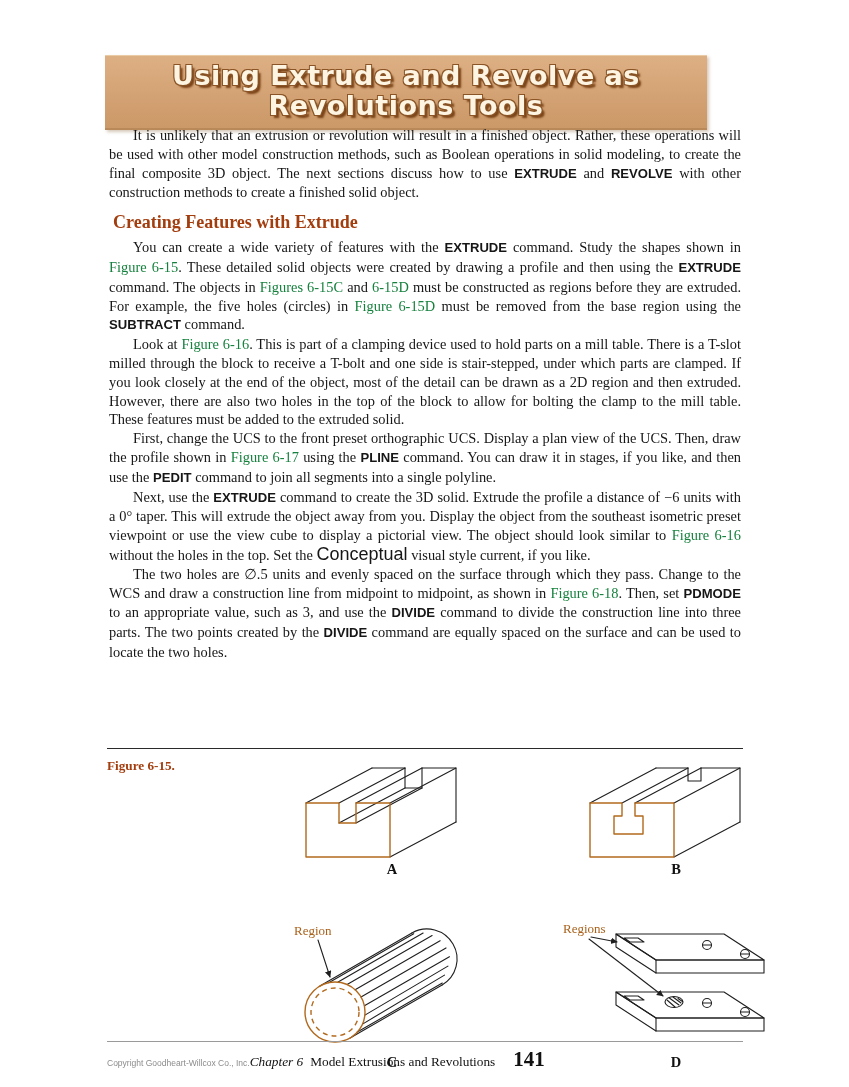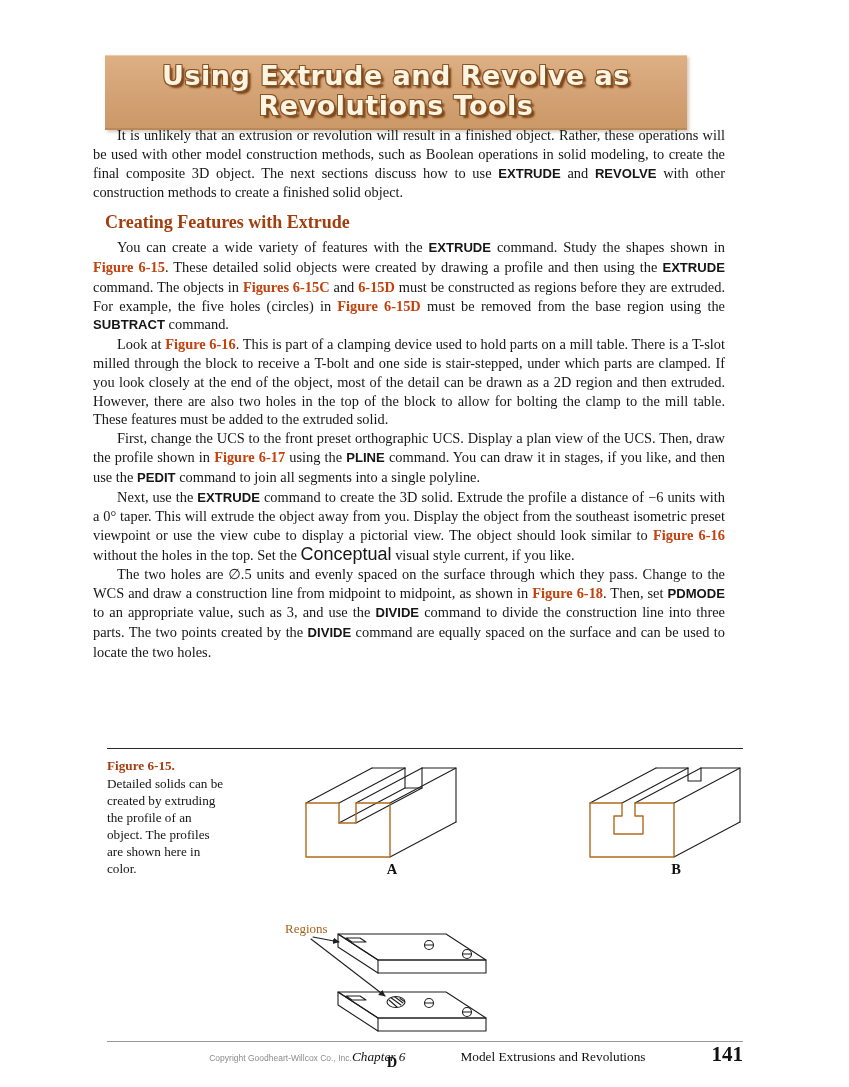--- a/index.html
+++ b/index.html
@@ -8,60 +8,60 @@
     width:849px;height:1087px;background:#ffffff;overflow:hidden;
     font-family:"Liberation Serif",serif;color:#161616;
   }
   .page{position:relative;width:849px;height:1087px;background:#fff;}
 
   
   .banner{
     position:absolute;left:105px;top:55px;width:582px;
     background:linear-gradient(180deg,#ddb084 0%,#d3a274 55%,#cb9866 100%);
     box-shadow:inset 0 1px 0 #e9cba6, inset 0 -2px 0 #b9895a, 2px 2px 3px rgba(140,100,60,.35);
-    text-align:center;padding:6px 0 9px;
+    text-align:center;padding:6px 10px 9px;
   }
   .banner-line{
     font-family:"DejaVu Sans",sans-serif;font-weight:bold;
     font-size:27px;line-height:30px;color:#fdf4e1;letter-spacing:.5px;
     text-shadow:-1px -1px 0 #8a5426,1px -1px 0 #8a5426,-1px 1px 0 #8a5426,1px 1px 0 #8a5426,3px 3px 2px #7a4317;
   }
 
   
-  .content{position:absolute;left:93px;top:126px;width:632px;}
+  .content{position:absolute;left:109px;top:126px;width:632px;}
   p.body{margin:0;text-align:justify;font-size:14.4px;line-height:18.8px;text-indent:24px;}
   .seg-b{font-family:"Liberation Sans",sans-serif;font-weight:bold;font-size:13.1px;}
   .seg-ui{font-family:"Liberation Sans",sans-serif;font-size:18px;}
-  .seg-fig{font-weight:bold;color:#c2410c;}
-  h2.section{margin:9px 12px 5px;font-size:18px;line-height:22px;color:#a33d0e;font-weight:bold;}
+  .seg-fig{font-weight:normal;color:#15803d;}
+  h2.section{margin:9px 4px 5px;font-size:18px;line-height:22px;color:#a33d0e;font-weight:bold;}
 
   
   .figures{
     position:absolute;left:107px;top:748px;width:636px;
     border-top:1.6px solid #2a2a2a;padding-top:8px;
     display:grid;grid-template-columns:132px 218px 262px;
     column-gap:12px;row-gap:4px;gap:44px;
   }
   .caption{grid-row:1 / span 2;width:122px;font-size:13.2px;line-height:17px;color:#141414;}
   .caption .lab{display:block;font-weight:bold;color:#a33d0e;margin-bottom:1px;}
   .figcell{position:relative;text-align:center;}
   .figletter{font-weight:bold;font-size:14.5px;line-height:17px;color:#111;}
   svg.draw{display:block;margin:0 auto;}
   .k{stroke:#1f1f1f;fill:none;stroke-width:1.1;stroke-linejoin:round;stroke-linecap:round;}
   .o{stroke:#b2691c;fill:none;stroke-width:1.4;stroke-linejoin:round;}
   .annot{font-family:"Liberation Serif",serif;font-size:13px;fill:#a9611b;}
 
   
   .footer{
     position:absolute;left:107px;top:1041px;width:636px;
-    border-top:1px solid #9a9a9a;
-    display:flex;justify-content:flex-end;align-items:baseline;
+    border-top:1px solid #9a9a9a;padding-top:5px;
+    display:flex;justify-content:flex-start;align-items:baseline;
   }
   .copyright{font-family:"Liberation Sans",sans-serif;font-size:8.5px;color:#8c8c8c;}
-  .f-right{display:flex;align-items:baseline;font-size:13.3px;color:#111;gap:48px;}
+  .f-right{display:flex;align-items:baseline;font-size:13.3px;color:#111;}
   .f-chapter{font-style:italic;margin-right:7px;}
   .f-title{margin-right:18px;}
   .f-page{font-weight:bold;font-size:21px;}
 </style>
 </head>
 <body>
 
 <div class="page">
 
   <div class="banner">
@@ -76,21 +76,20 @@
     <p class="body"><span>Look at </span><span class="seg-fig">Figure 6-16</span><span>. This is part of a clamping device used to hold parts on a mill table. There is a T-slot milled through the block to receive a T-bolt and one side is stair-stepped, under which parts are clamped. If you look closely at the end of the object, most of the detail can be drawn as a 2D region and then extruded. However, there are also two holes in the top of the block to allow for bolting the clamp to the mill table. These features must be added to the extruded solid.</span></p>
     <p class="body"><span>First, change the UCS to the front preset orthographic UCS. Display a plan view of the UCS. Then, draw the profile shown in </span><span class="seg-fig">Figure 6-17</span><span> using the </span><span class="seg-b">PLINE</span><span> command. You can draw it in stages, if you like, and then use the </span><span class="seg-b">PEDIT</span><span> command to join all segments into a single polyline.</span></p>
     <p class="body"><span>Next, use the </span><span class="seg-b">EXTRUDE</span><span> command to create the 3D solid. Extrude the profile a distance of −6 units with a 0° taper. This will extrude the object away from you. Display the object from the southeast isometric preset viewpoint or use the view cube to display a pictorial view. The object should look similar to </span><span class="seg-fig">Figure 6-16</span><span> without the holes in the top. Set the </span><span class="seg-ui">Conceptual</span><span> visual style current, if you like.</span></p>
     <p class="body"><span>The two holes are ∅.5 units and evenly spaced on the surface through which they pass. Change to the WCS and draw a construction line from midpoint to midpoint, as shown in </span><span class="seg-fig">Figure 6-18</span><span>. Then, set </span><span class="seg-b">PDMODE</span><span> to an appropriate value, such as 3, and use the </span><span class="seg-b">DIVIDE</span><span> command to divide the construction line into three parts. The two points created by the </span><span class="seg-b">DIVIDE</span><span> command are equally spaced on the surface and can be used to locate the two holes.</span></p>
   </div>
 
   <div class="figures">
 
     <div class="caption">
       <span class="lab">Figure 6-15.</span>
-      <span>Detailed solids can be created by extruding the profile of an object. The profiles are shown here in color.</span>
     </div>
 
     <div class="figcell">
       <svg class="draw" width="190" height="104" viewBox="0 0 190 104">
         <g class="k">
           <path d="M9,46 L75,11 M93,46 L159,11 M93,100 L159,65"></path>
           <path d="M75,11 L108,11 M125,11 L159,11 M159,11 L159,65"></path>
           <path d="M42,46 L108,11 M59,46 L125,11"></path>
           <path d="M108,11 L108,31 M125,11 L125,31 M108,31 L125,31"></path>
           <path d="M42,66 L108,31 M59,66 L125,31"></path>
@@ -106,20 +105,41 @@
           <path d="M9,46 L75,11 M93,46 L159,11 M93,100 L159,65"></path>
           <path d="M75,11 L107,11 M120,11 L159,11 M159,11 L159,65"></path>
           <path d="M41,46 L107,11 M54,46 L120,11"></path>
           <path d="M107,11 L107,24 M120,11 L120,24 M107,24 L120,24"></path>
         </g>
         <path class="o" d="M9,46 L41,46 L41,59 L33,59 L33,77 L62,77 L62,59 L54,59 L54,46 L93,46 L93,100 L9,100 Z"></path>
       </svg>
       <div class="figletter">B</div>
     </div>
 
+    <div class="figcell">
+      <svg class="draw" width="200" height="132" viewBox="0 0 200 132">
+        <defs>
+          <marker id="arrC" markerWidth="7" markerHeight="7" refX="5.5" refY="3" orient="auto">
+            <path d="M0,0 L6,3 L0,6 Z" fill="#1f1f1f"></path>
+          </marker>
+        </defs>
+        <g class="k">
+          <path d="M27.9,64 L119.9,11 M58.1,116 L150.1,63"></path>
+          <path d="M119.9,11 A30,30 0 0 1 150.1,63"></path>
+          <path d="M36.7,60.7 L121.7,11.7 M46.1,60.1 L131.1,11.1 M55.1,62.5 L140.1,13.5 M63.1,67.7 L148.1,18.7 M69,74.9 L154,25.9 M72.4,83.7 L157.4,34.7 M72.9,93.1 L155.9,44.1 M70.5,102.1 L152.5,53.1 M65.3,110.1 L150.3,61.1"></path>
+        </g>
+        <g class="o">
+          <circle cx="43" cy="90" r="30"></circle>
+          <circle cx="43" cy="90" r="24" stroke-dasharray="5,4"></circle>
+        </g>
+        <line class="k" x1="26" y1="18" x2="38" y2="55" marker-end="url(#arrC)"></line>
+        <text x="2" y="13" class="annot">Region</text>
+      </svg>
+      <div class="figletter">C</div>
+    </div>
 
     <div class="figcell">
       <svg class="draw" width="230" height="132" viewBox="0 0 230 132">
         <defs>
           <marker id="arrD" markerWidth="7" markerHeight="7" refX="5.5" refY="3" orient="auto">
             <path d="M0,0 L6,3 L0,6 Z" fill="#1f1f1f"></path>
           </marker>
         </defs>
         <g class="k">
           <path d="M55,12 L163,12 L203,38 L95,38 Z"></path>

